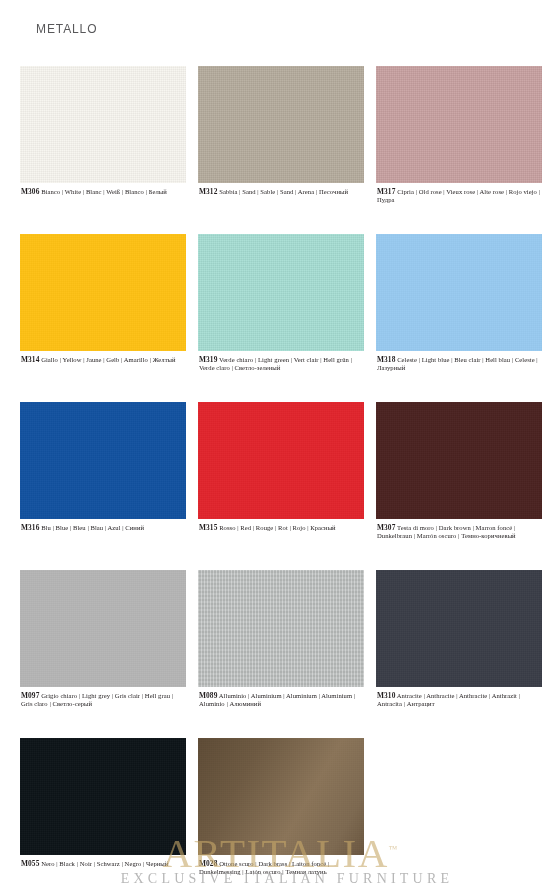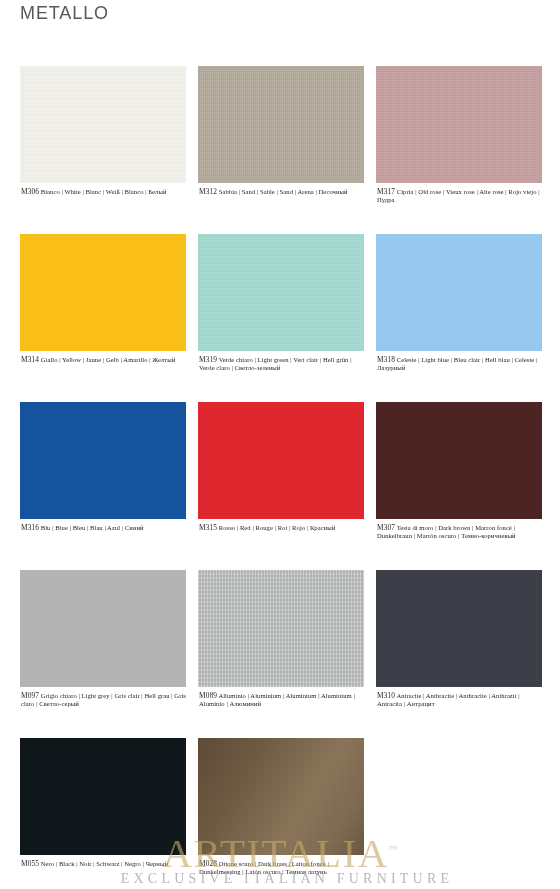--- a/index.html
+++ b/index.html
@@ -15,25 +15,25 @@
 
   
   .page-header {
     position: absolute;
     left: 20px;
     top: 4px;
     width: 520px;
   }
   .page-title {
     font-family: "Liberation Sans", sans-serif;
-    font-size: 18px;
+    font-size: 12px;
     letter-spacing: 0.9px;
     color: #58585a;
     font-weight: 400;
-    margin: 0;
+    margin: 16px;
     line-height: 18px;
   }
   .page-subtitle {
     font-family: "Liberation Sans", sans-serif;
     font-size: 7.6px;
     letter-spacing: 0.55px;
     color: #7c7c7e;
     margin: 3px 0 0 0;
     line-height: 10px;
   }
@@ -81,21 +81,21 @@
 
   .swatch-label {
     margin-top: 5px;
     font-size: 6.6px;
     line-height: 8.3px;
     color: #231f20;
     letter-spacing: 0.05px;
     padding-left: 1px;
   }
   .swatch-code {
-    font-weight: normal;
+    font-weight: bold;
     font-size: 7.4px;
     letter-spacing: 0.1px;
   }
   .swatch-names { }
 
   
   .watermark {
     position: absolute;
     left: 0;
     bottom: 2px;

